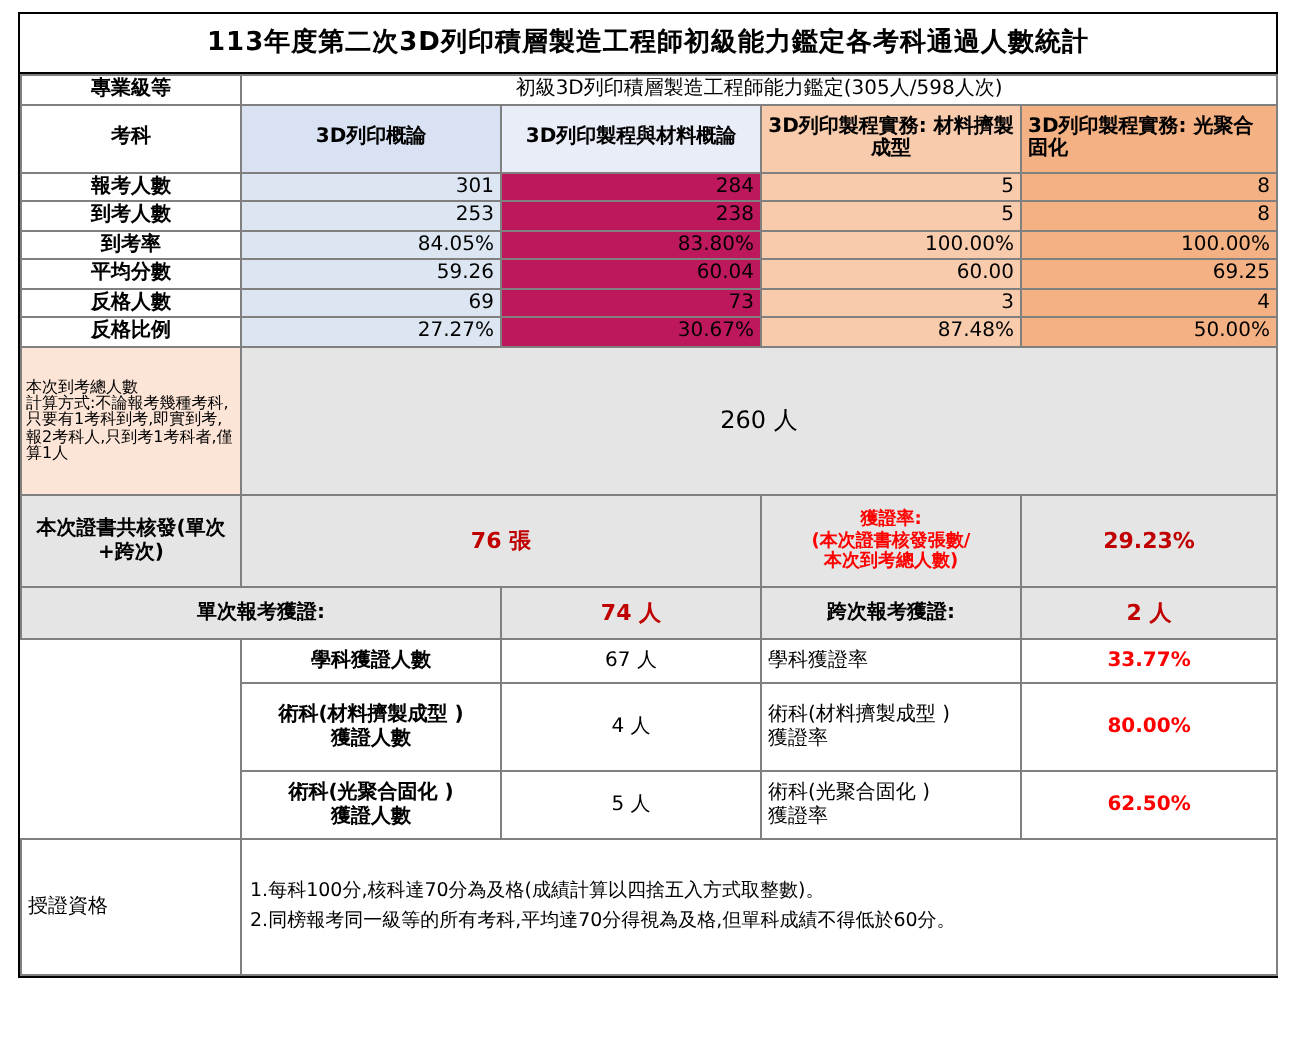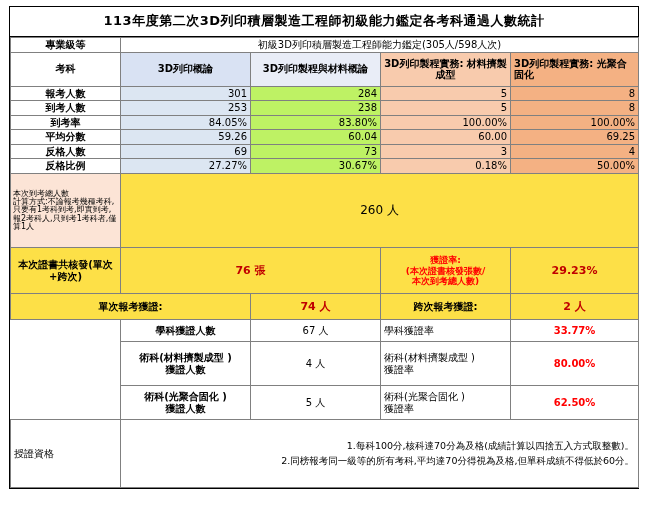--- a/index.html
+++ b/index.html
@@ -39,45 +39,45 @@
   }
   .title-wrap{
     border-bottom:1px solid #000;
   }
   .ctr{text-align:center;margin-left:20px;}
   .hdr-blue{background:#d9e2f3;text-align:center;font-weight:bold;}
   .hdr-blue2{background:#e9edf7;text-align:center;font-weight:bold;}
   .hdr-orange{background:#f4b183;text-align:left;font-weight:bold;}
   .hdr-orange2{background:#f8cbad;text-align:center;font-weight:bold;}
   .cell-blue{background:#dce6f2;text-align:right;}
-  .cell-blue-l{background:#bef264;text-align:right;}
+  .cell-blue-l{background:#be185d;text-align:right;}
   .cell-orange{background:#f8cbad;text-align:right;}
   .cell-orange-d{background:#f4b183;text-align:right;}
   .label{text-align:center;font-weight:bold;}
   .label-left{text-align:left;}
-  .peach{background:#fde047;}
+  .peach{background:#e5e5e5;}
   .note-cell{
     font-size:8px;
     line-height:1.05;
     text-align:left;
     background:#fce4d6;
     padding:16px 2px;
   }
   .big-num{
     color:#c00000;
     font-weight:bold;
     font-size:11px;
     text-align:center;
   }
   .redb{color:#ff0000;font-weight:bold;}
   .mid-center{text-align:center;vertical-align:middle;}
   .footer-note{
     font-size:9.5px;
     line-height:1.5;
-    text-align:right;
+    text-align:left;
     padding:19px 4px;
   }
   .vcenter{vertical-align:middle;}
   .small{font-size:9px;}
 </style>
 </head>
 <body>
 
 <div class="sheet">
 
@@ -145,21 +145,21 @@
       <td class="cell-blue">69</td>
       <td class="cell-blue-l">73</td>
       <td class="cell-orange">3</td>
       <td class="cell-orange-d">4</td>
     </tr>
 
     <tr>
       <td class="label">反格比例</td>
       <td class="cell-blue">27.27%</td>
       <td class="cell-blue-l">30.67%</td>
-      <td class="cell-orange">0.18%</td>
+      <td class="cell-orange">87.48%</td>
       <td class="cell-orange-d">50.00%</td>
     </tr>
 
     <tr style="height:56px">
       <td class="note-cell" style="white-space:pre-line">本次到考總人數
 計算方式:不論報考幾種考科,
 只要有1考科到考,即實到考,報2考科人,只到考1考科者,僅算1人</td>
       <td class="peach ctr vcenter" colspan="4" style="font-size:12px">260 人</td>
     </tr>
 

